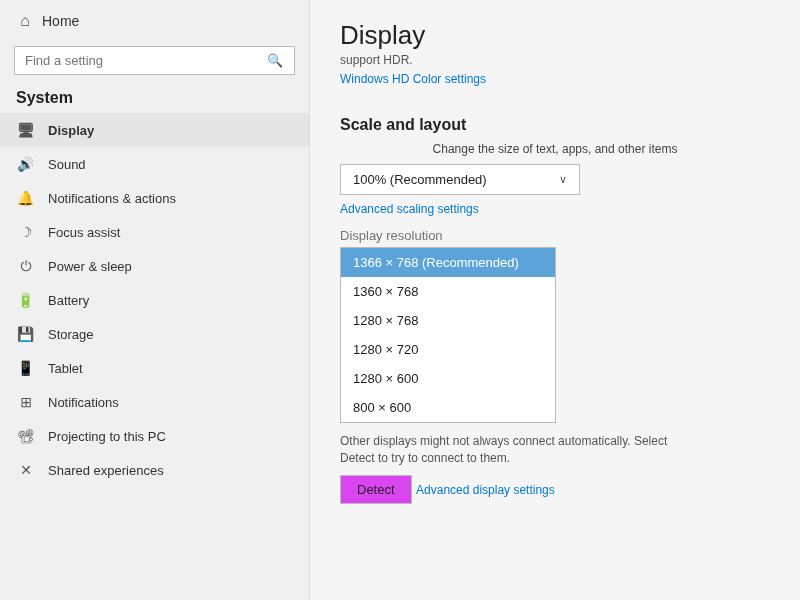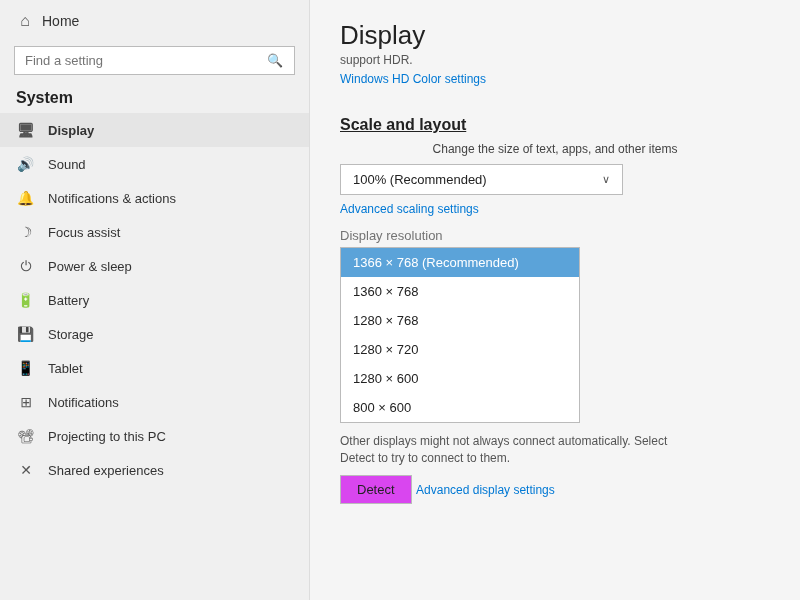--- a/index.html
+++ b/index.html
@@ -132,38 +132,37 @@
       margin-bottom: 16px;
       display: inline-block;
     }
 
     .section-title {
       font-size: 16px;
       font-weight: 600;
       color: #222;
       margin-top: 14px;
       margin-bottom: 8px;
-      text-decoration: underline;
     }
 
     .section-subtitle {
       font-size: 12px;
       color: #444;
       margin-bottom: 8px;
       text-align: center;
     }
 
     .dropdown-box {
       display: flex;
       align-items: center;
       justify-content: space-between;
       border: 1px solid #bbb;
       background: #fff;
       padding: 7px 12px;
-      width: 283px;
+      width: 240px;
       cursor: pointer;
       font-size: 13px;
       color: #222;
       margin-bottom: 4px;
     }
 
     .dropdown-arrow {
       color: #555;
       font-size: 11px;
     }
@@ -179,21 +178,21 @@
     .resolution-label {
       font-size: 13px;
       color: #737373;
       margin-bottom: 4px;
     }
 
     
     .resolution-dropdown {
       border: 1px solid #bbb;
       background: #fff;
-      width: 240px;
+      width: 216px;
       font-size: 13px;
     }
 
     .res-item {
       padding: 7px 12px;
       cursor: pointer;
       color: #222;
     }
 
     .res-item.selected {

